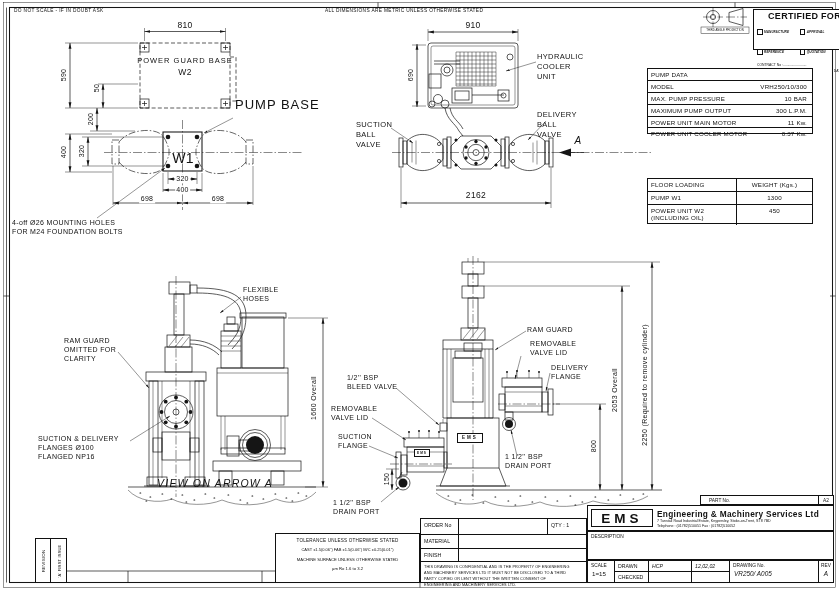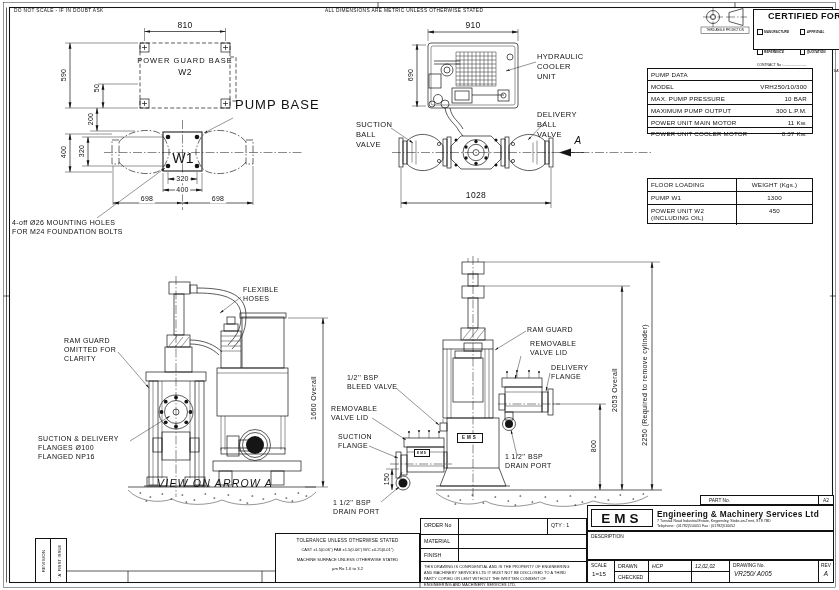--- a/index.html
+++ b/index.html
@@ -348,21 +348,21 @@
   <div class="lbl" style="left:537px;top:52px;font-size:7.5px;">HYDRAULIC
 COOLER
 UNIT</div>
   <div class="lbl" style="left:356px;top:120px;font-size:7.5px;">SUCTION
 BALL
 VALVE</div>
   <div class="lbl" style="left:537px;top:110px;font-size:7.5px;">DELIVERY
 BALL
 VALVE</div>
   <div class="lbl cc i" style="left:578px;top:141px;font-size:10px;">A</div>
-  <div class="lbl cc" style="left:476px;top:196px;font-size:8.5px;">1028</div>
+  <div class="lbl cc" style="left:476px;top:196px;font-size:8.5px;">2162</div>
 
   <div class="lbl" style="left:243px;top:285px;">FLEXIBLE
 HOSES</div>
   <div class="lbl" style="left:64px;top:336px;">RAM GUARD
 OMITTED FOR
 CLARITY</div>
   <div class="lbl" style="left:38px;top:434px;">SUCTION &amp; DELIVERY
 FLANGES Ø100
 FLANGED NP16</div>
   <div class="lbl rc" style="left:314px;top:398px;">1660 Overall</div>

